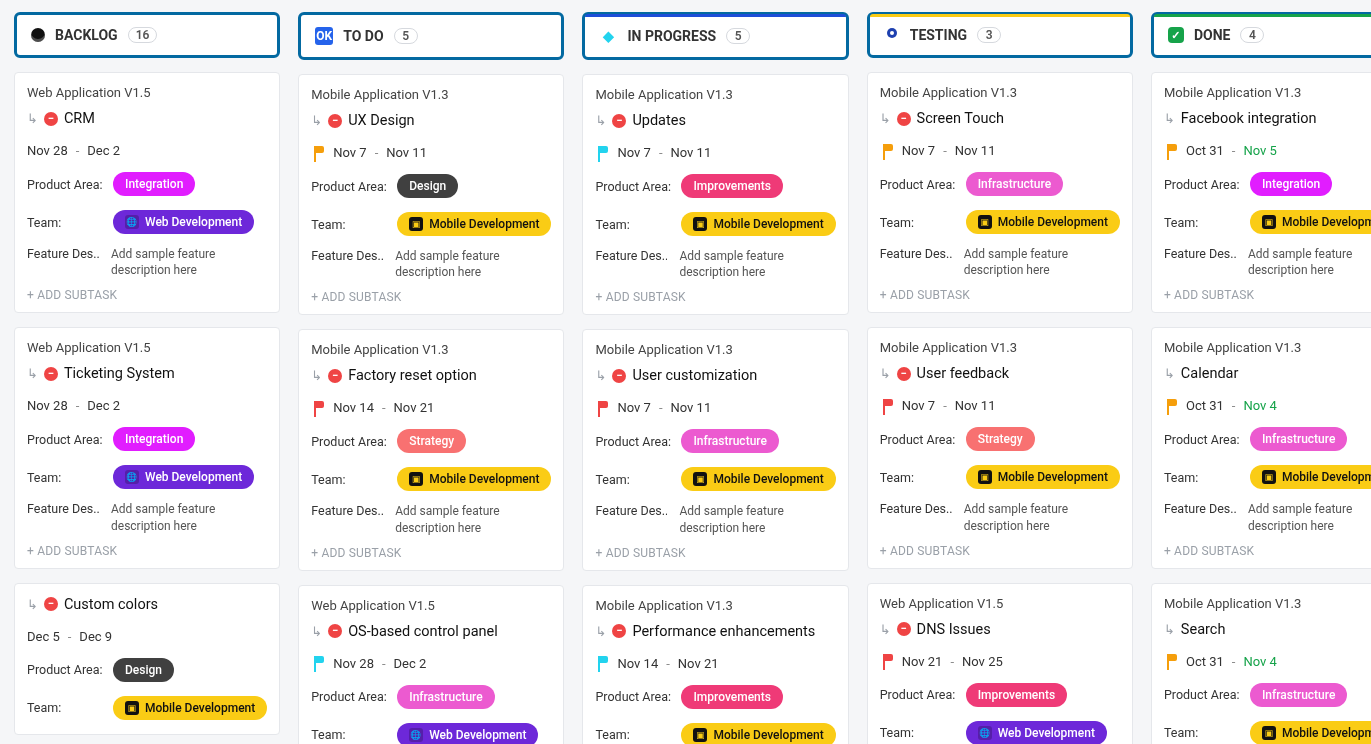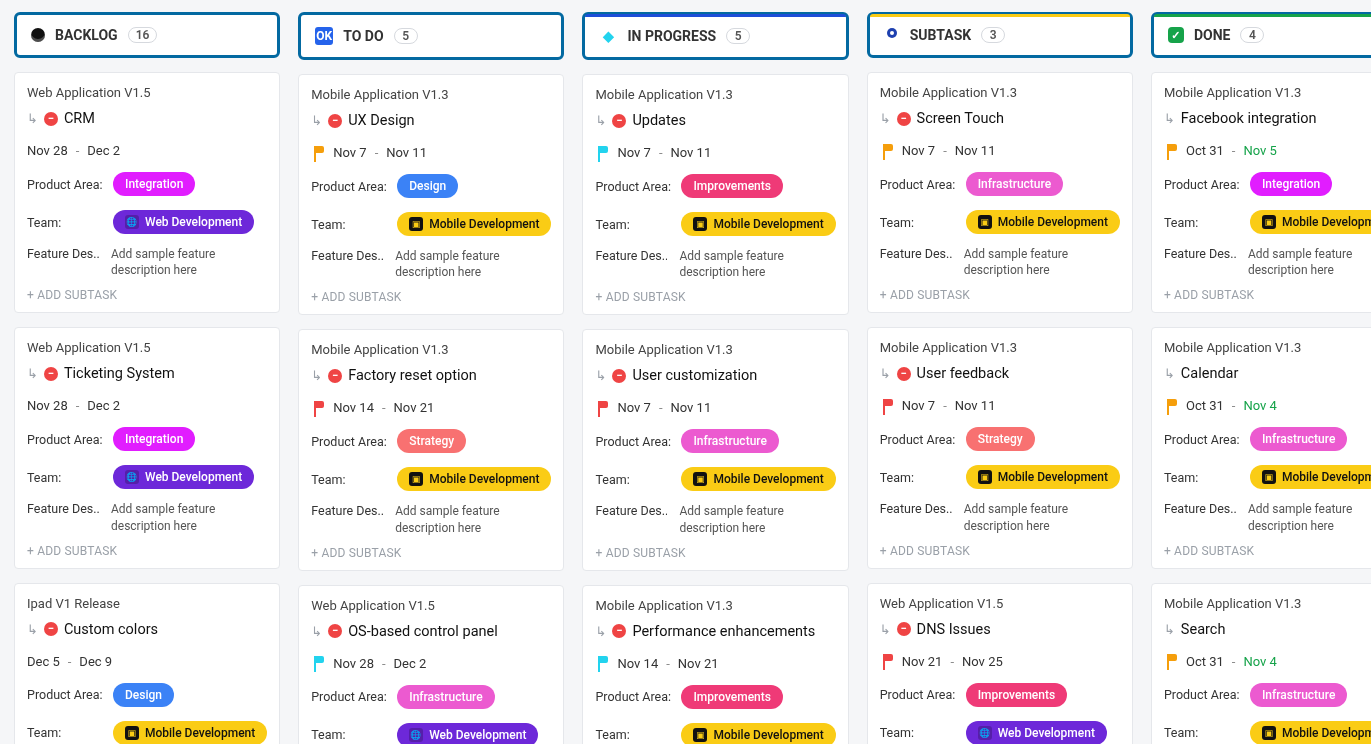--- a/index.html
+++ b/index.html
@@ -46,21 +46,21 @@
   .desc-text  { font-size:12px; color:#555; line-height:1.35; }
   .add-sub { margin-top:10px; font-size:12px; color:#9aa0a8; letter-spacing:.2px; }
 
   
   .line-blue       { background:#1d4ed8; }
   .line-transparent{ background:transparent; }
   .line-yellow     { background:#facc15; }
   .line-green      { background:#16a34a; }
 
   .pa-integration  { background:#e11dff; }
-  .pa-design       { background:#3b82f6;text-align:right; }
+  .pa-design       { background:#404040;text-align:right; }
   .pa-improvements { background:#ef3a77; }
   .pa-infrastructure{ background:#ec5ad0; }
   .pa-strategy     { background:#f87171; }
 
   .tm-web    { background:#6d28d9; }
   .tm-mobile { background:#facc15; color:#111; }
   .tm-mobile .pi { background:#111; color:#facc15; }
 
   .fl-yellow { color:#f59e0b; }
   .fl-red    { color:#ef4444; }
@@ -143,21 +143,20 @@
           <span>Web Development</span>
         </span>
       </div>
       <div class="desc-row">
            <span class="desc-label">Feature Des...</span>
            <span class="desc-text">Add sample feature description here</span>
          </div>
       <div class="add-sub">+ ADD SUBTASK</div>
     </div>
       <div class="card">
-      <div class="row epic-row">Ipad V1 Release</div>
       <div class="row title-row">
         <span class="hier-icon">↳</span>
         <span class="minus-icon"></span>
         <span>Custom colors</span>
       </div>
       <div class="row date-row">
 
         <span>Dec 5</span>
         <span class="sep">-</span>
         <span class="">Dec 9</span>
@@ -375,21 +374,21 @@
           <span>Mobile Development</span>
         </span>
       </div>
 
     </div>
     </div>
     <div class="column">
       <div class="col-head">
     <span class="top-line line-yellow"></span>
     <span class="col-icon pin-icon"></span>
-    <span>SUBTASK</span>
+    <span>TESTING</span>
     <span class="count">3</span>
   </div>
       <div class="card">
       <div class="row epic-row">Mobile Application V1.3</div>
       <div class="row title-row">
         <span class="hier-icon">↳</span>
         <span class="minus-icon"></span>
         <span>Screen Touch</span>
       </div>
       <div class="row date-row">

